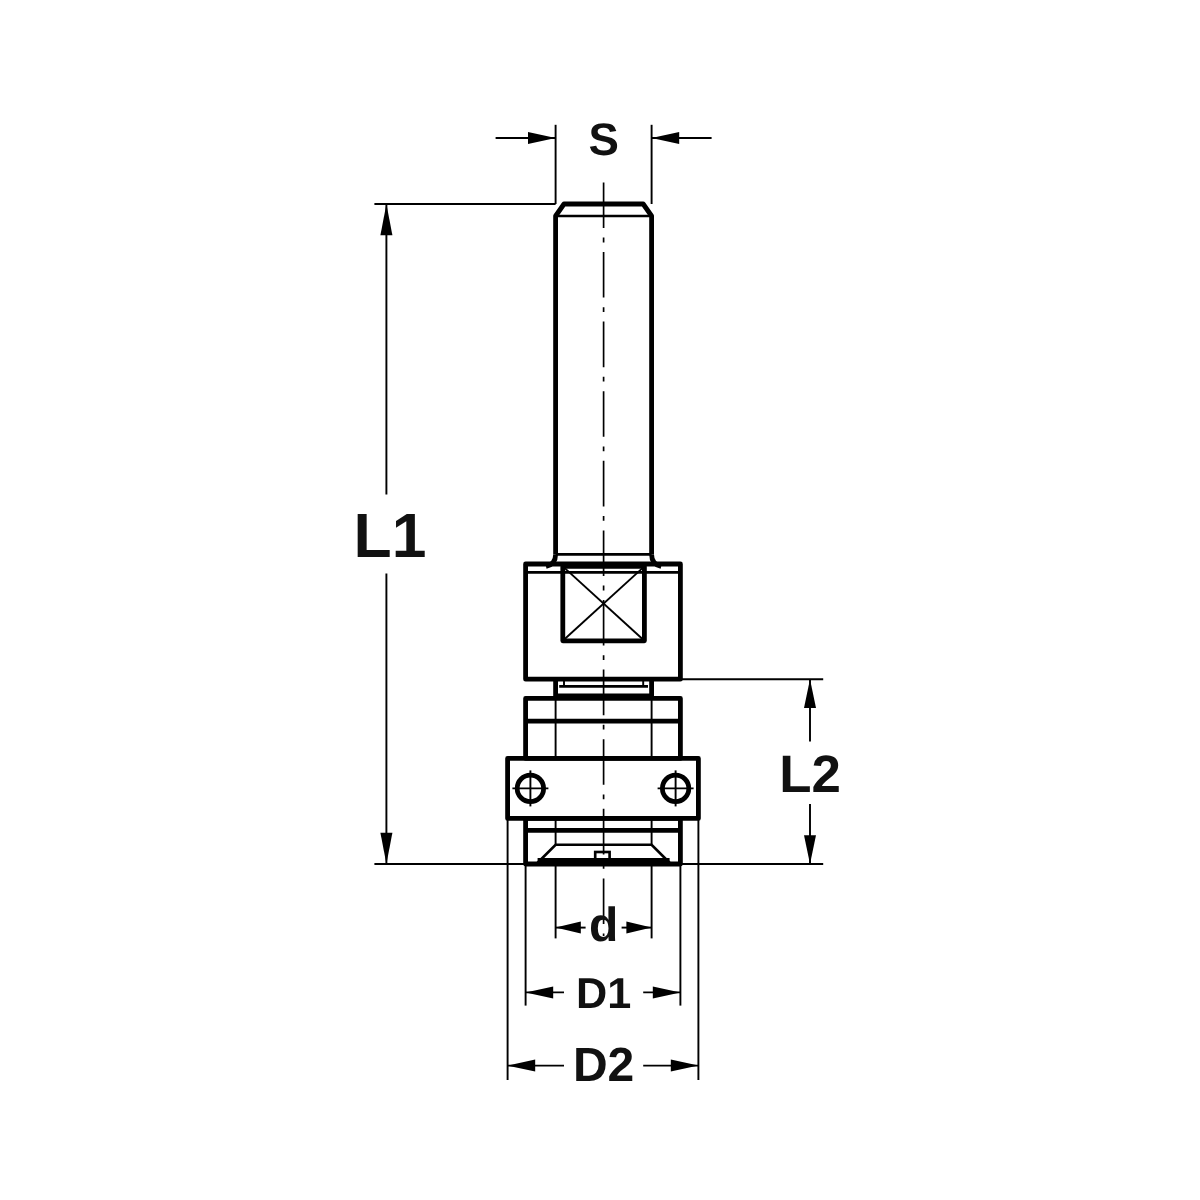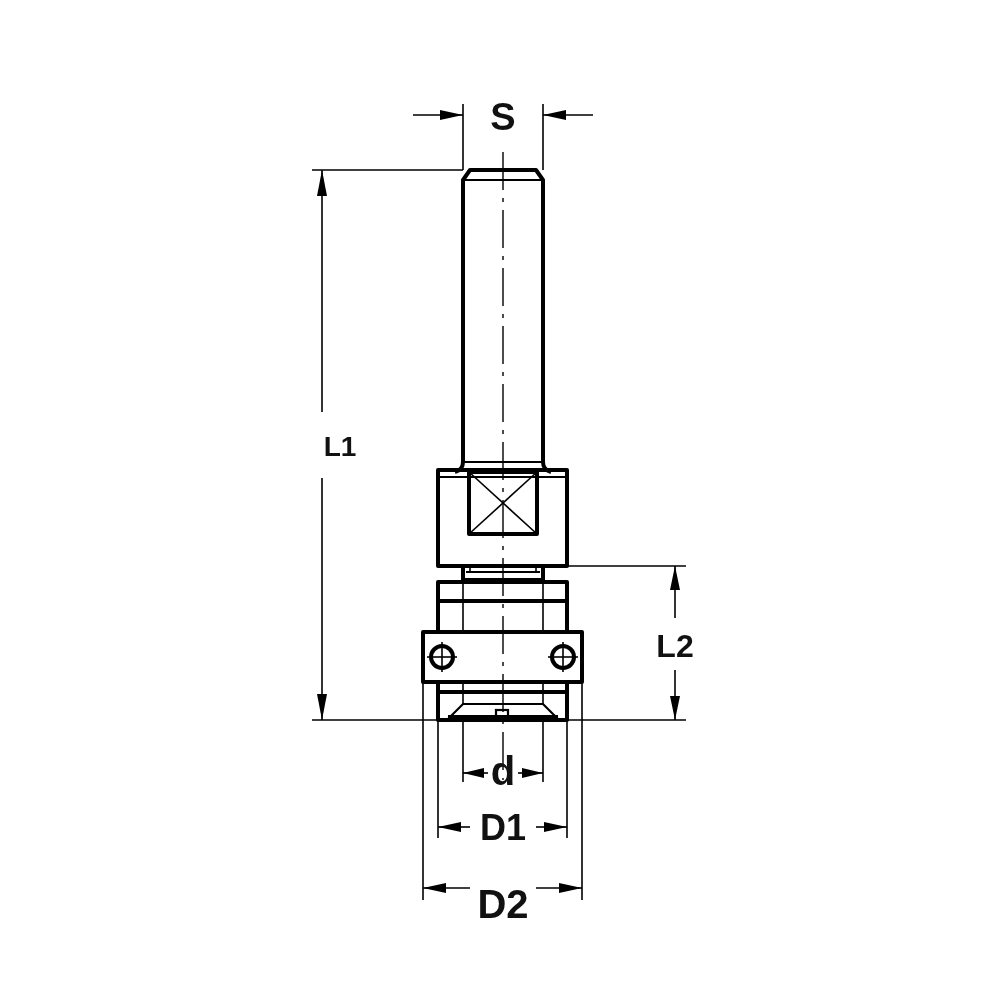--- a/index.html
+++ b/index.html
@@ -138,18 +138,18 @@
       <line class="thin" x1="582" y1="682" x2="582" y2="900"></line>
       <line class="thin" x1="423" y1="888" x2="470" y2="888"></line>
       <line class="thin" x1="536" y1="888" x2="582" y2="888"></line>
       <polygon class="arrow" points="423,888 446,883 446,893"></polygon>
       <polygon class="arrow" points="582,888 559,883 559,893"></polygon>
     </g>
   </svg>
 
   
   <div class="dim-label" style="left:503px; top:117px; font-size:38px;">S</div>
-  <div class="dim-label" style="left:340px; top:447px; font-size:28px;text-align:center;">L1</div>
-  <div class="dim-label" style="left:675px; top:646px; font-size:32px;">L2</div>
+  <div class="dim-label" style="left:325px; top:447px; font-size:52px;text-align:center;">L1</div>
+  <div class="dim-label" style="left:675px; top:646px; font-size:44px;">L2</div>
   <div class="dim-label" style="left:503px; top:771px; font-size:40px; background:transparent;">d</div>
   <div class="dim-label" style="left:503px; top:828px; font-size:36px;">D1</div>
-  <div class="dim-label" style="left:503px; top:888px; font-size:40px;margin-top:16px;">D2</div>
+  <div class="dim-label" style="left:503px; top:888px; font-size:40px;">D2</div>
 </div>
 
 </body></html>

